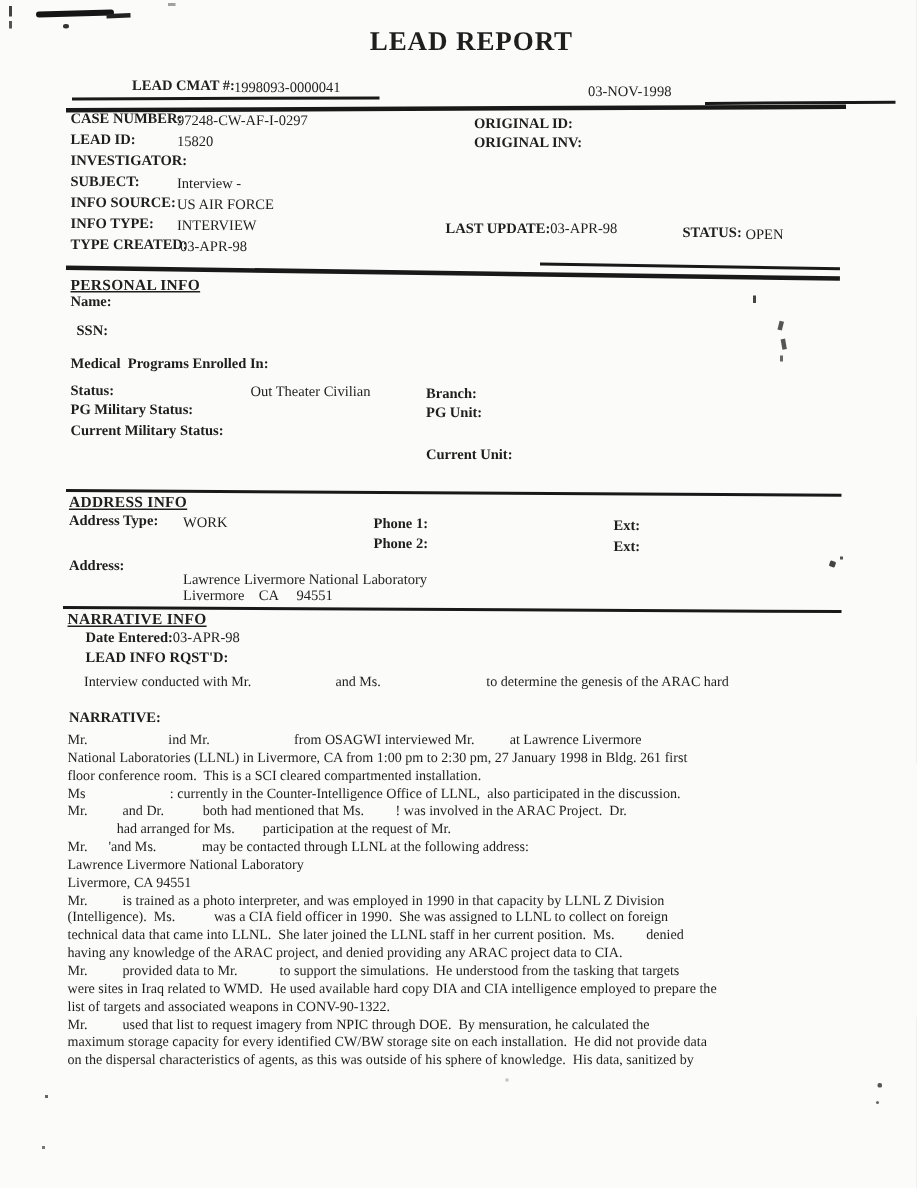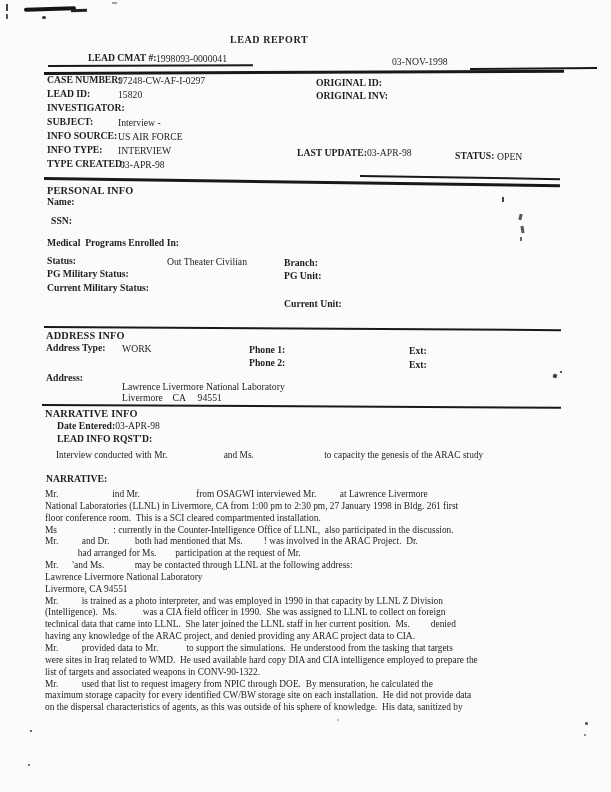--- a/index.html
+++ b/index.html
@@ -5,25 +5,25 @@
   * { margin:0; padding:0; box-sizing:border-box; }
   html,body { background:#e8e8e6; }
   .page {
     position:relative; width:611px; height:792px;
     background:#fbfbf9; overflow:hidden;
     font-family:"Liberation Serif","DejaVu Serif",serif;
     color:#1e1e1e; margin:0 auto;
   }
   .abs { position:absolute; white-space:pre; font-size:9.7px; line-height:1.1;text-align:center; }
   .b   { font-weight:bold; }
-  .sec { font-size:10.3px; font-weight:bold; letter-spacing:.2px; }
+  .sec { font-size:10.3px; font-weight:bold; letter-spacing:.2px;text-decoration:underline; }
   .val { font-size:9.7px; }
   .title {
-    position:absolute; left:230px; top:34px; width:152px;
-    text-align:left; font-size:10px; font-weight:bold;
+    position:absolute; left:230px; top:17px; width:152px;
+    text-align:right; font-size:18px; font-weight:bold;
     letter-spacing:.6px; white-space:pre;
   }
   .rule { position:absolute; background:#191919; transform-origin:left center; }
   .para { position:absolute; font-size:9.4px; }
   .line { white-space:pre; line-height:11.85px; }
   .req .line { line-height:12px; }
   .art { position:absolute; background:#222; display:block; }
 </style>
 </head>
 <body>
@@ -104,21 +104,21 @@
   <span class="abs val" style="left:122px;top:382px">Lawrence Livermore National Laboratory</span>
   <span class="abs val" style="left:122px;top:393px">Livermore    CA     94551</span>
 
   <div class="rule" style="left:42px;top:404px;width:519px;height:2px;transform:rotate(0.3deg)"></div>
 
   <span class="abs sec" style="left:45px;top:408px">NARRATIVE INFO</span>
   <span class="abs" style="left:57px;top:421px"><span class="b">Date Entered:</span><span class="val">03-APR-98</span></span>
   <span class="abs b" style="left:57px;top:434px">LEAD INFO RQST'D:</span>
 
   <div class="para req" style="left:56px;top:449px">
-    <div class="line">Interview conducted with Mr.                        and Ms.                              to capacity the genesis of the ARAC study</div>
+    <div class="line">Interview conducted with Mr.                        and Ms.                              to determine the genesis of the ARAC hard</div>
   </div>
 
   <span class="abs b" style="left:46px;top:474px">NARRATIVE:</span>
 
   <div class="para" style="left:45px;top:489px">
     <div class="line">Mr.                       ind Mr.                        from OSAGWI interviewed Mr.          at Lawrence Livermore</div>
     <div class="line">National Laboratories (LLNL) in Livermore, CA from 1:00 pm to 2:30 pm, 27 January 1998 in Bldg. 261 first</div>
     <div class="line">floor conference room.  This is a SCI cleared compartmented installation.</div>
     <div class="line">Ms                        : currently in the Counter-Intelligence Office of LLNL,  also participated in the discussion.</div>
     <div class="line">Mr.          and Dr.           both had mentioned that Ms.         ! was involved in the ARAC Project.  Dr.</div>

